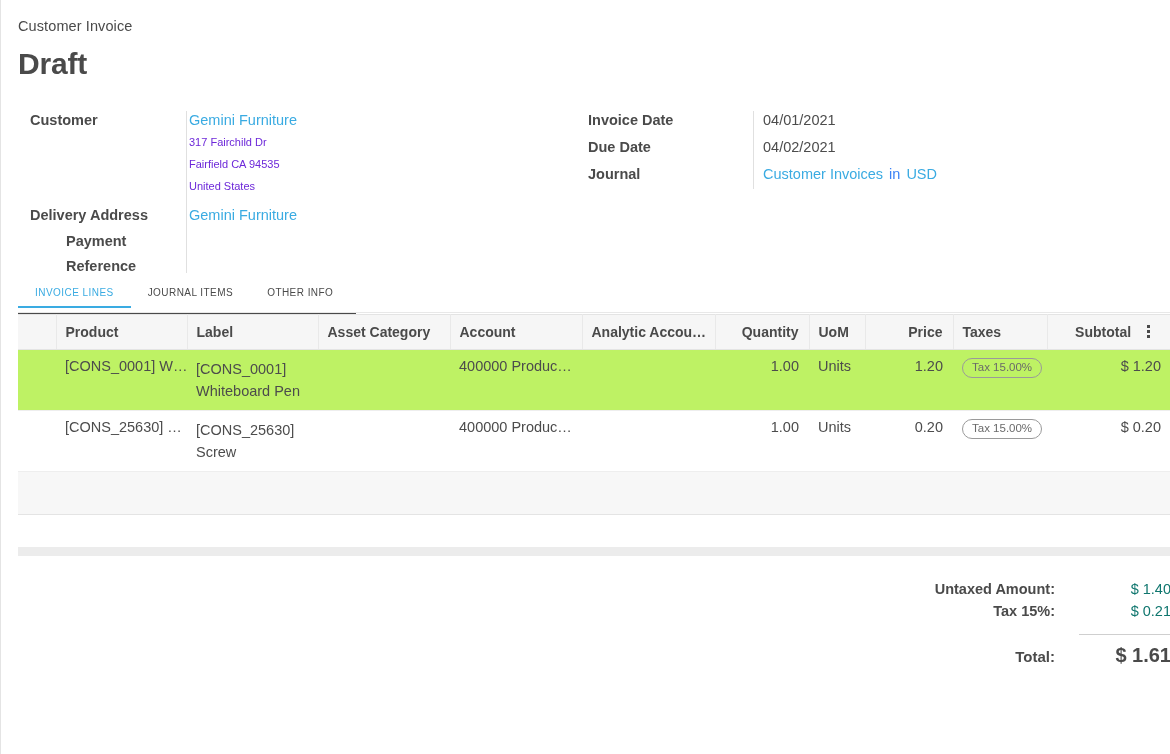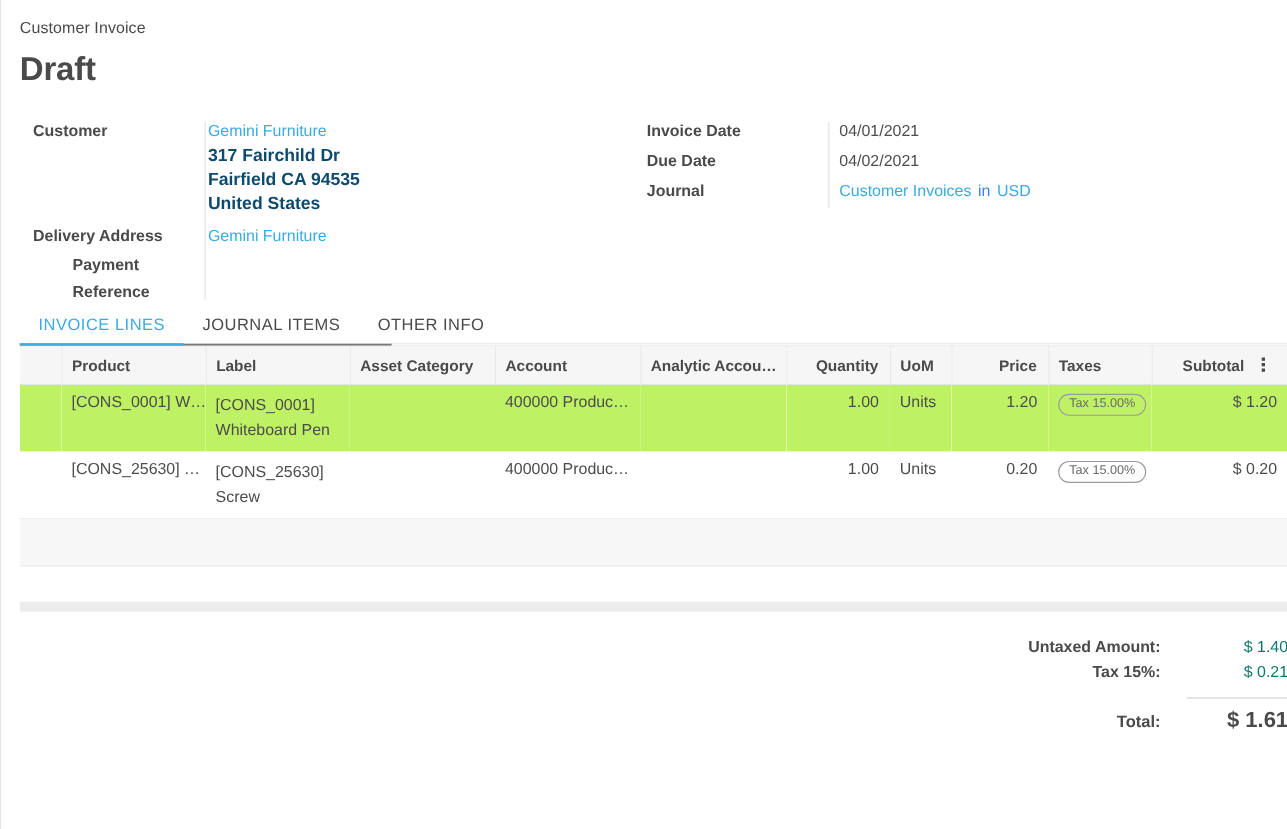--- a/index.html
+++ b/index.html
@@ -100,24 +100,23 @@
     width: 1px;
     height: 78px;
     background: #e0e0e0;
   }
   .link {
     color: #3aabe2;
     text-decoration: none;
     cursor: pointer;
   }
   .addr-line {
-    font-size: 16px;
-    color: #0c4a6e;
+    font-size: 11px;
+    color: #6d28d9;
     line-height: 22px;
-    font-weight: bold;
   }
   .addr-block { padding-top: 2px; }
   .addr-block .addr-first { line-height: 22px; }
   .inword {
     color: #3b82f6;
     padding: 0 6px;
   }
 
   
   .tabs {
@@ -131,21 +130,21 @@
   }
   .tabs-underlay {
     position: absolute;
     left: 0;
     top: 31px;
     width: 1153px;
     height: 1px;
     background: #e8e8e8;
   }
   .tab {
-    font-size: 15px;
+    font-size: 10px;
     font-weight: 400;
     color: #4a4a4a;
     letter-spacing: 0.45px;
     padding: 6px 17px 8px 17px;
     cursor: pointer;
     position: relative;
     z-index: 2;
     white-space: nowrap;
   }
   .tab.active {

